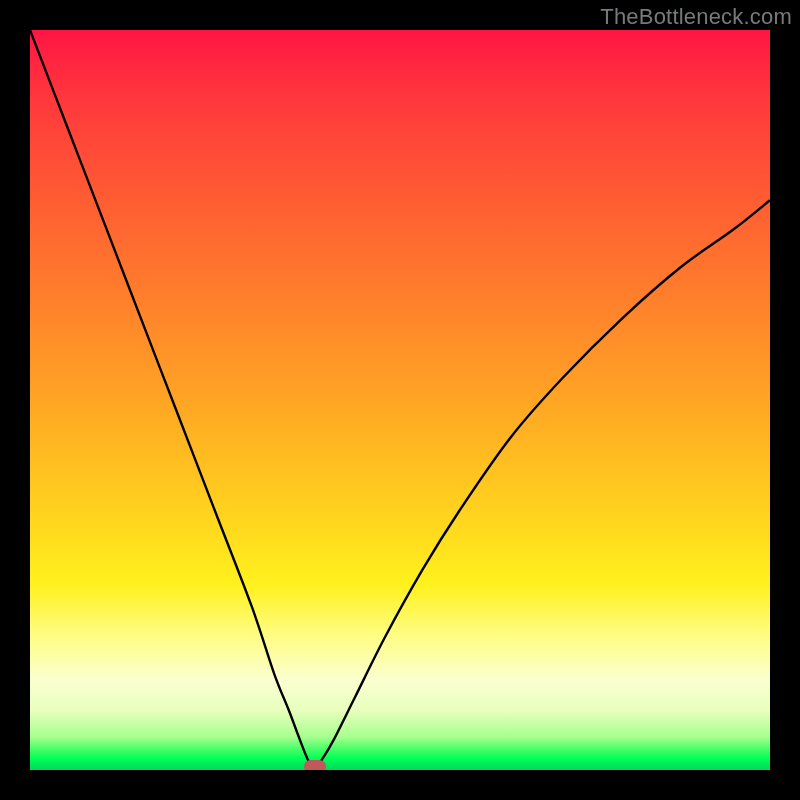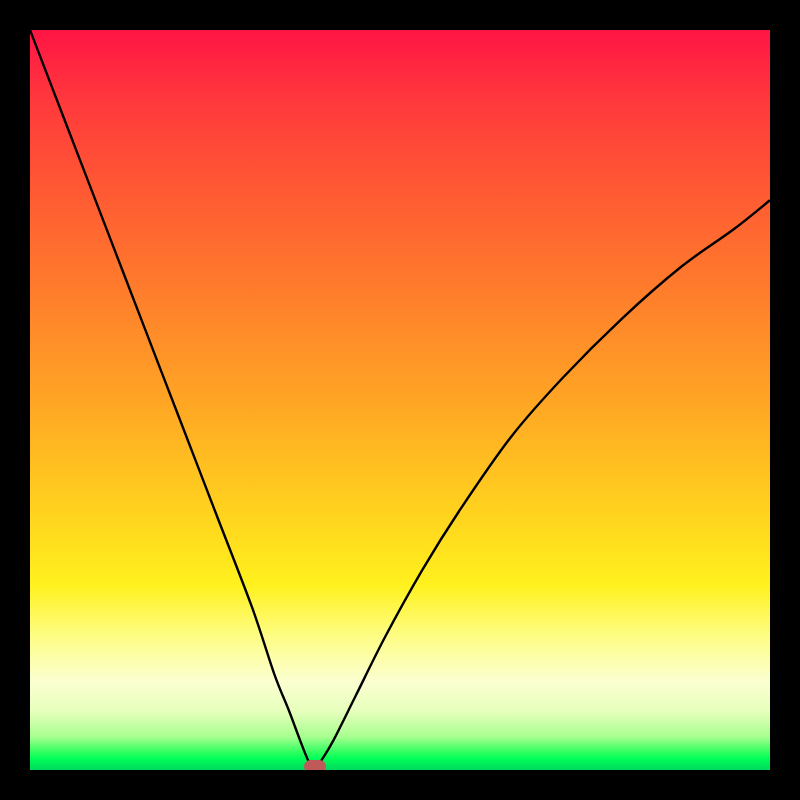--- a/index.html
+++ b/index.html
@@ -79,13 +79,14 @@
 <body>
 
 <div class="frame">
   <div class="plot-area">
     <div class="gradient-bg"></div>
     <svg class="svg-layer" viewBox="0 0 740 740" preserveAspectRatio="none">
       <path id="curve-path" fill="none" stroke="#000000" stroke-width="2.4" d="M 0.00 0.00 C 6.17 16.03, 24.67 64.13, 37.00 96.20 C 49.33 128.27, 61.67 160.33, 74.00 192.40 C 86.33 224.47, 98.67 256.53, 111.00 288.60 C 123.33 320.67, 135.67 352.73, 148.00 384.80 C 160.33 416.87, 172.67 448.93, 185.00 481.00 C 197.33 513.07, 212.13 550.07, 222.00 577.20 C 231.87 604.33, 238.03 626.53, 244.20 643.80 C 250.37 661.07, 254.68 669.70, 259.00 680.80 C 263.32 691.90, 267.02 702.38, 270.10 710.40 C 273.18 718.42, 275.40 724.58, 277.50 728.90 C 279.60 733.22, 281.08 735.07, 282.68 736.30 C 284.28 737.53, 285.52 737.53, 287.12 736.30 C 288.72 735.07, 289.59 733.22, 292.30 728.90 C 295.01 724.58, 297.85 720.88, 303.40 710.40 C 308.95 699.92, 316.97 683.27, 325.60 666.00 C 334.23 648.73, 344.10 627.77, 355.20 606.80 C 366.30 585.83, 379.87 561.17, 392.20 540.20 C 404.53 519.23, 414.40 503.20, 429.20 481.00 C 444.00 458.80, 463.73 429.20, 481.00 407.00 C 498.27 384.80, 514.30 367.53, 532.80 347.80 C 551.30 328.07, 572.27 307.10, 592.00 288.60 C 611.73 270.10, 632.70 251.60, 651.20 236.80 C 669.70 222.00, 688.20 210.90, 703.00 199.80 C 717.80 188.70, 733.83 175.13, 740.00 170.20"></path>
     </svg>
     <div id="marker" class="marker" style="left: 273.9px; top: 730.3px; background: rgb(192, 90, 90);"></div>
   </div>
+  <div class="watermark">TheBottleneck.com</div>
 </div>
 
 </body></html>

